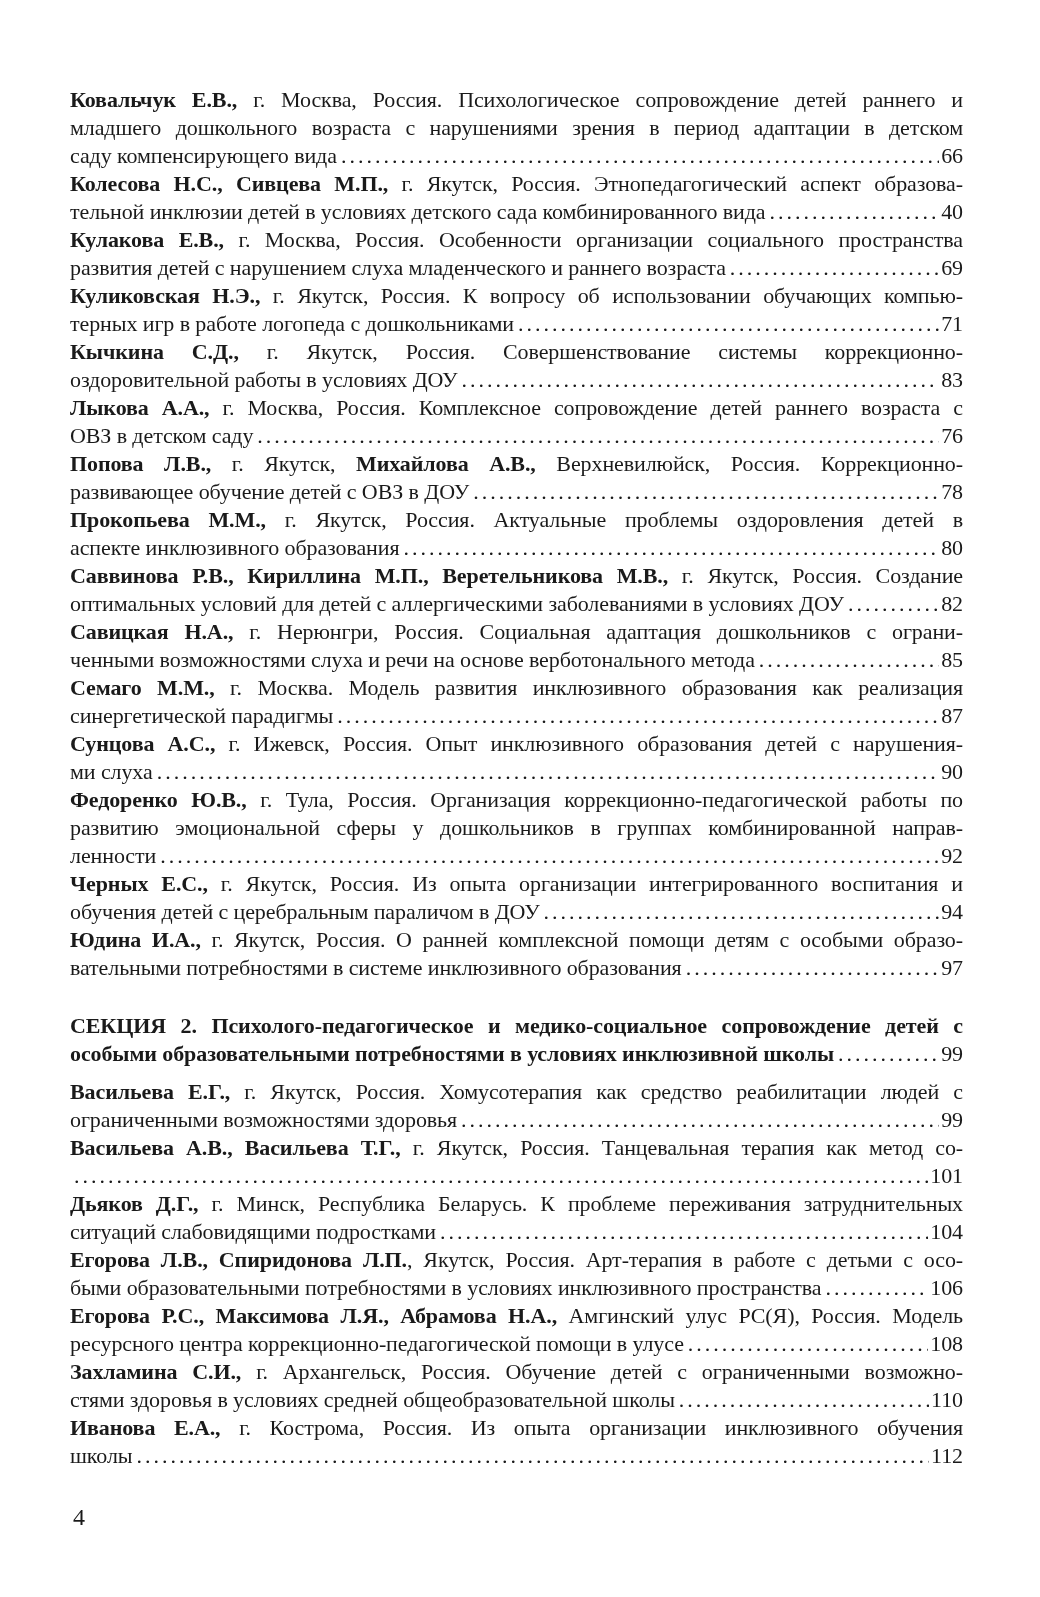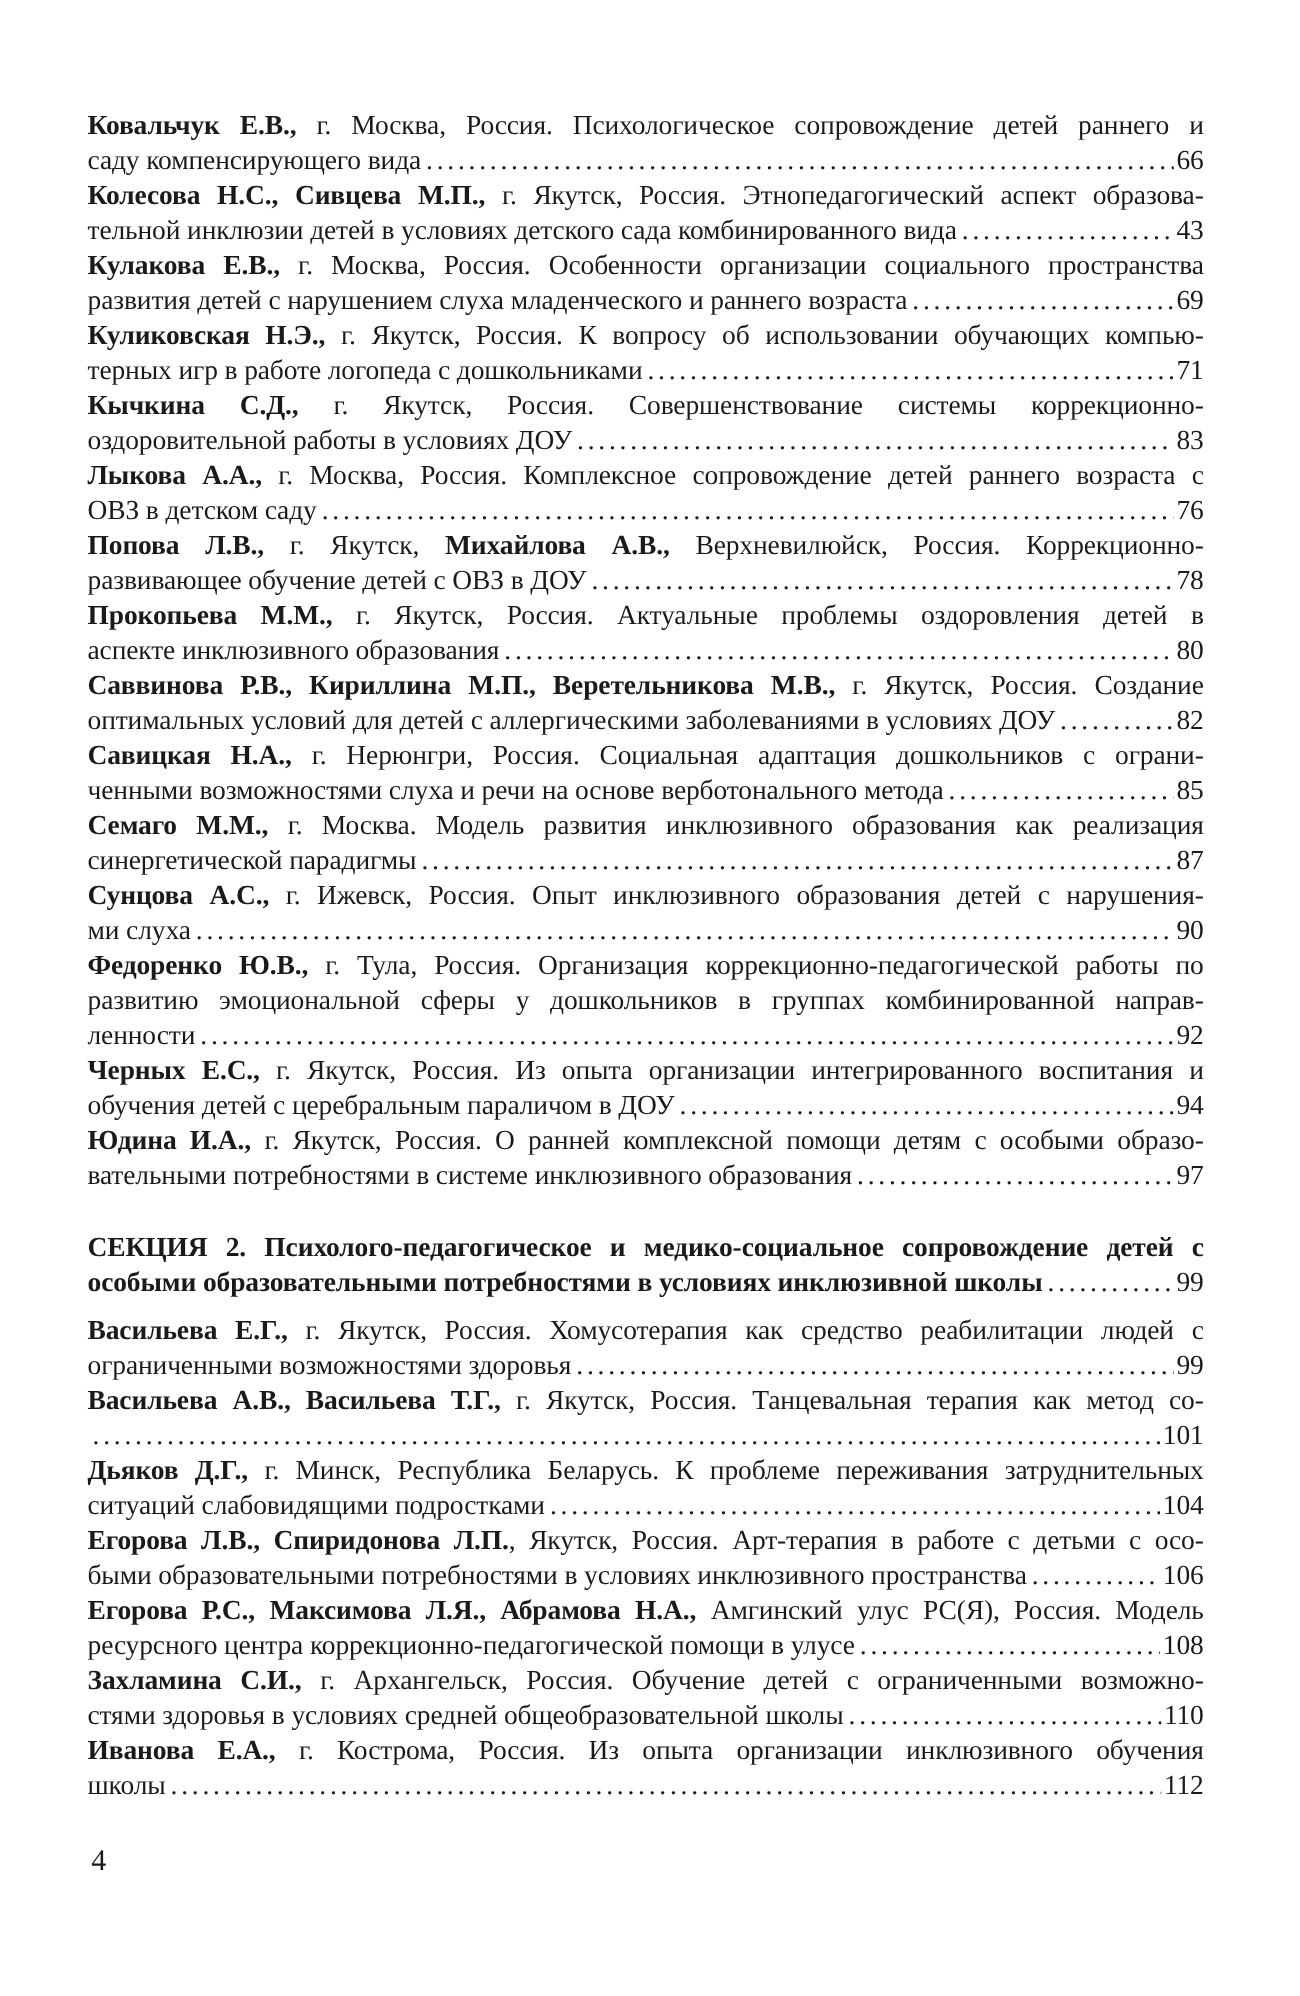--- a/index.html
+++ b/index.html
@@ -63,32 +63,33 @@
     padding-left: 3px;
   }
 </style>
 </head>
 <body>
 
 <div class="page">
   <div class="toc">
       <div class="toc-entry">
         <div class="line"><span class="line-text"><span class="b">Ковальчук Е.В.,</span><span> г. Москва, Россия. Психологическое сопровождение детей раннего и</span></span></div>
+        <div class="line"><span class="line-text"><span>младшего дошкольного возраста с нарушениями зрения в период адаптации в детском</span></span></div>
         <div class="line last">
           <span class="line-text"><span>саду компенсирующего вида</span></span>
           <span class="dots">................................................................................................................................................................................................................................................................................................................................................................................................................</span>
           <span class="pg">66</span>
         </div>
       </div>
       <div class="toc-entry">
         <div class="line"><span class="line-text"><span class="b">Колесова Н.С., Сивцева М.П.,</span><span> г. Якутск, Россия. Этнопедагогический аспект образова-</span></span></div>
         <div class="line last">
           <span class="line-text"><span>тельной инклюзии детей в условиях детского сада комбинированного вида</span></span>
           <span class="dots">................................................................................................................................................................................................................................................................................................................................................................................................................</span>
-          <span class="pg">43</span>
+          <span class="pg">40</span>
         </div>
       </div>
       <div class="toc-entry">
         <div class="line"><span class="line-text"><span class="b">Кулакова Е.В.,</span><span> г. Москва, Россия. Особенности организации социального пространства</span></span></div>
         <div class="line last">
           <span class="line-text"><span>развития детей с нарушением слуха младенческого и раннего возраста</span></span>
           <span class="dots">................................................................................................................................................................................................................................................................................................................................................................................................................</span>
           <span class="pg">69</span>
         </div>
       </div>

